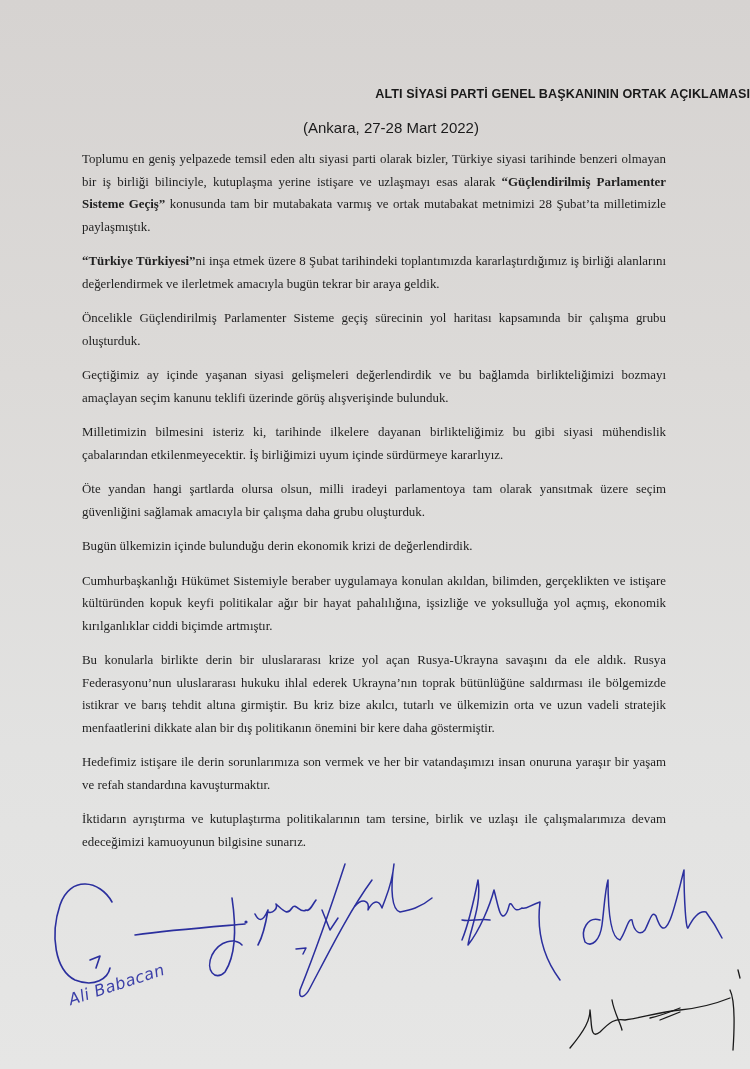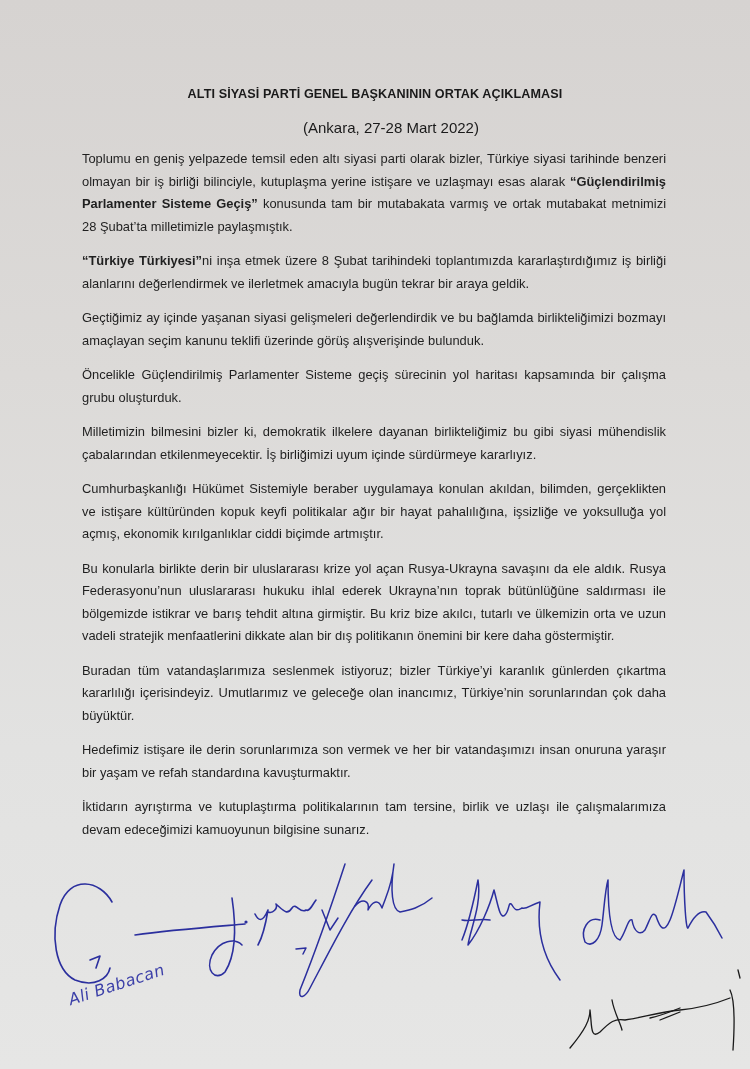--- a/index.html
+++ b/index.html
@@ -7,32 +7,32 @@
       width: 750px; height: 1069px; overflow: hidden;
       background: linear-gradient(180deg, #d6d3d1 0%, #dcdad8 35%, #e2e2e1 70%, #e6e6e5 100%);
       font-family: "Liberation Sans", "DejaVu Sans", sans-serif;
       color: #1e1e1e;
       position: relative;
     }
     .page {
       position: absolute; left: 0; top: 0; width: 750px; height: 1069px;
     }
     .title {
-      position: absolute; top: 87px; left: 0; width: 750px; text-align: center;
+      position: absolute; top: 87px; left: 0; width: 750px; text-align: right;
       font-size: 12.6px; font-weight: bold; letter-spacing: 0.1px; color: #1a1a1a;
     }
     .subtitle {
       position: absolute; top: 119px; left: 0; width: 750px; text-align: center;
       font-size: 15px; color: #1a1a1a; padding-left: 16px;
     }
     .body {
       position: absolute; top: 148px; left: 82px; width: 600px;
       font-size: 12.9px; line-height: 22.5px; color: #1f1f1f;
     }
-    .para { margin: 0 16px 12px 0; text-align: justify; }
+    .para { margin: 0 16px 12px 0; text-align: justify; font-family: Liberation Serif, serif; }
     .para b { font-weight: bold; }
     .para span { white-space: normal; }
     .sig-area { position: absolute; left: 0; top: 850px; width: 750px; height: 219px; }
     .sig-area svg { width: 750px; height: 219px; }
     .sig-label {
       position: absolute; left: 72px; top: 990px;
       font-size: 16px; color: #3b3fa8; font-style: italic;
       transform: rotate(-18deg); transform-origin: left bottom;
       font-family: "DejaVu Sans", sans-serif; letter-spacing: 0.5px;
     }
@@ -40,26 +40,27 @@
 </head>
 <body>
 
 <div class="page">
   <div class="title">ALTI SİYASİ PARTİ GENEL BAŞKANININ ORTAK AÇIKLAMASI</div>
   <div class="subtitle">(Ankara, 27-28 Mart 2022)</div>
 
   <div class="body">
     <p class="para"><span>Toplumu en geniş yelpazede temsil eden altı siyasi parti olarak bizler, Türkiye siyasi tarihinde benzeri olmayan bir iş birliği bilinciyle, kutuplaşma yerine istişare ve uzlaşmayı esas alarak </span><b>“Güçlendirilmiş Parlamenter Sisteme Geçiş”</b><span> konusunda tam bir mutabakata varmış ve ortak mutabakat metnimizi 28 Şubat’ta milletimizle paylaşmıştık.</span></p>
     <p class="para"><b>“Türkiye Türkiyesi”</b><span>ni inşa etmek üzere 8 Şubat tarihindeki toplantımızda kararlaştırdığımız iş birliği alanlarını değerlendirmek ve ilerletmek amacıyla bugün tekrar bir araya geldik.</span></p>
+    <p class="para">Öncelikle Güçlendirilmiş Parlamenter Sisteme geçiş sürecinin yol haritası kapsamında bir çalışma grubu oluşturduk.</p>
     <p class="para">Geçtiğimiz ay içinde yaşanan siyasi gelişmeleri değerlendirdik ve bu bağlamda birlikteliğimizi bozmayı amaçlayan seçim kanunu teklifi üzerinde görüş alışverişinde bulunduk.</p>
-    <p class="para">Öncelikle Güçlendirilmiş Parlamenter Sisteme geçiş sürecinin yol haritası kapsamında bir çalışma grubu oluşturduk.</p>
-    <p class="para">Milletimizin bilmesini bizler ki, demokratik ilkelere dayanan birlikteliğimiz bu gibi siyasi mühendislik çabalarından etkilenmeyecektir. İş birliğimizi uyum içinde sürdürmeye kararlıyız.</p>
+    <p class="para">Milletimizin bilmesini isteriz ki, tarihinde ilkelere dayanan birlikteliğimiz bu gibi siyasi mühendislik çabalarından etkilenmeyecektir. İş birliğimizi uyum içinde sürdürmeye kararlıyız.</p>
+    <p class="para">Öte yandan hangi şartlarda olursa olsun, milli iradeyi parlamentoya tam olarak yansıtmak üzere seçim güvenliğini sağlamak amacıyla bir çalışma daha grubu oluşturduk.</p>
+    <p class="para">Bugün ülkemizin içinde bulunduğu derin ekonomik krizi de değerlendirdik.</p>
     <p class="para">Cumhurbaşkanlığı Hükümet Sistemiyle beraber uygulamaya konulan akıldan, bilimden, gerçeklikten ve istişare kültüründen kopuk keyfi politikalar ağır bir hayat pahalılığına, işsizliğe ve yoksulluğa yol açmış, ekonomik kırılganlıklar ciddi biçimde artmıştır.</p>
     <p class="para">Bu konularla birlikte derin bir uluslararası krize yol açan Rusya-Ukrayna savaşını da ele aldık. Rusya Federasyonu’nun uluslararası hukuku ihlal ederek Ukrayna’nın toprak bütünlüğüne saldırması ile bölgemizde istikrar ve barış tehdit altına girmiştir. Bu kriz bize akılcı, tutarlı ve ülkemizin orta ve uzun vadeli stratejik menfaatlerini dikkate alan bir dış politikanın önemini bir kere daha göstermiştir.</p>
-    <p class="para">Buradan tüm vatandaşlarımıza seslenmek istiyoruz; bizler Türkiye’yi karanlık günlerden çıkartma kararlılığı içerisindeyiz. Umutlarımız ve geleceğe olan inancımız, Türkiye’nin sorunlarından çok daha büyüktür.</p>
     <p class="para">Hedefimiz istişare ile derin sorunlarımıza son vermek ve her bir vatandaşımızı insan onuruna yaraşır bir yaşam ve refah standardına kavuşturmaktır.</p>
     <p class="para">İktidarın ayrıştırma ve kutuplaştırma politikalarının tam tersine, birlik ve uzlaşı ile çalışmalarımıza devam edeceğimizi kamuoyunun bilgisine sunarız.</p>
   </div>
 
   <div class="sig-area">
     <svg viewBox="0 0 750 219" fill="none" stroke-linecap="round" stroke-linejoin="round">
 
       <g stroke="#2b2f9e" stroke-width="1.6">
         <path d="M112 52 C100 30 70 25 60 55 C50 85 55 120 75 130 C95 138 108 128 110 118"></path>
         <path d="M90 110 L100 106 L96 118"></path>

